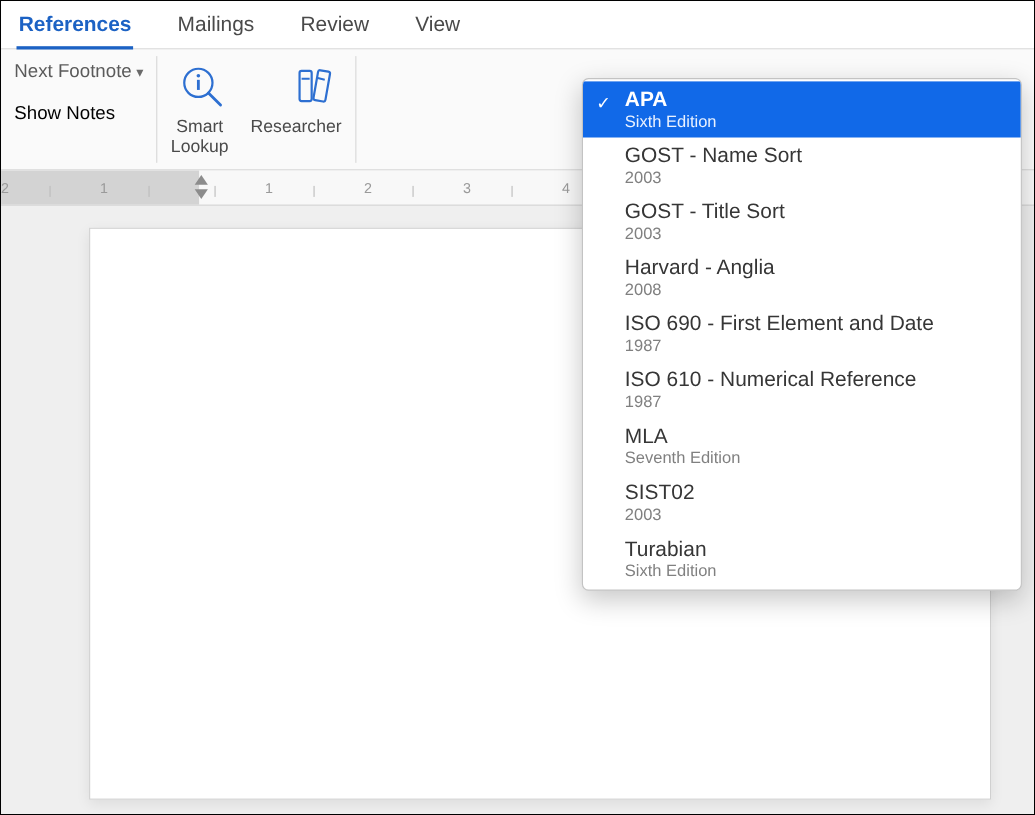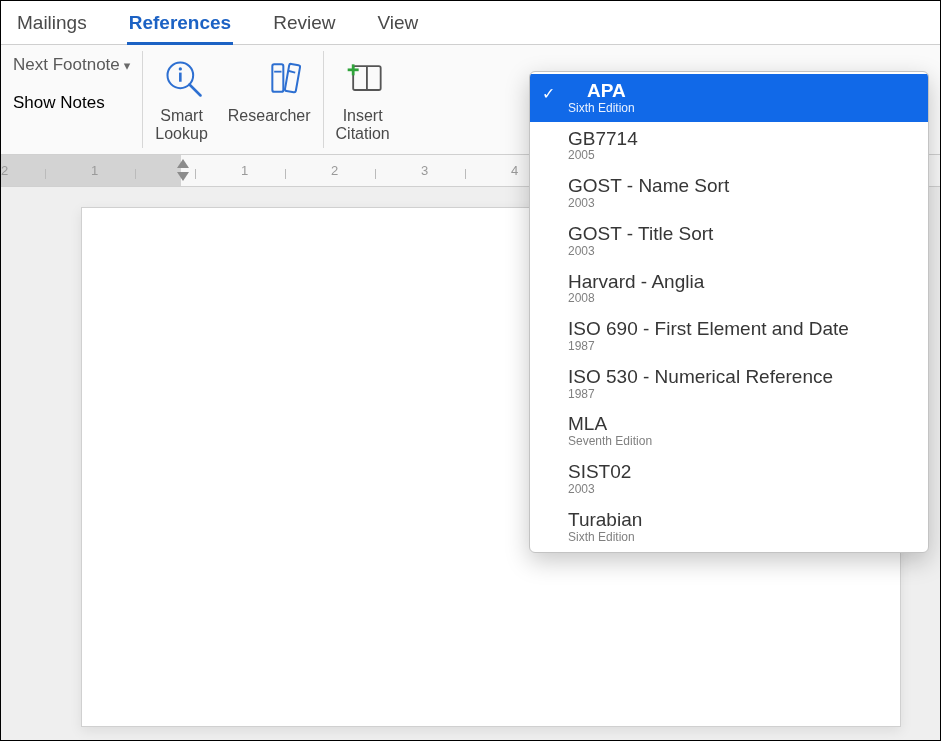--- a/index.html
+++ b/index.html
@@ -126,36 +126,36 @@
     box-shadow: 0 8px 24px rgba(0,0,0,.22);
     overflow:hidden;
     padding: 2px 0;
     z-index: 10;
   }
   .opt {
     padding: 6px 14px 6px 38px;
     position:relative; cursor:pointer;
   }
   .opt .title { font-size: 19px; color:#363636; line-height:1.15; }
-  .opt .sub  { font-size: 12px; color:#808080; line-height:1.15; }
+  .opt .sub  { font-size: 15px; color:#808080; line-height:1.15; }
   .opt.selected { background:#1169e8; }
-  .opt.selected .title { color:#fff; font-weight:600;margin-left:19px; }
+  .opt.selected .title { color:#fff; font-weight:600; }
   .opt.selected .sub   { color:#eaf2ff; }
   .opt .check {
     position:absolute; left:12px; top:10px; color:#fff; font-size:16px;
     display:none;
   }
   .opt.selected .check { display:block; }
 </style>
 </head>
 <body>
 
 <div class="tabs">
+  <div class="tab active">References</div>
   <div class="tab">Mailings</div>
-  <div class="tab active">References</div>
   <div class="tab">Review</div>
   <div class="tab">View</div>
 </div>
 
 <div class="ribbon">
 
   <div class="group">
     <div class="group-stack">
       <div class="stack-item">
         <span>Next Footnote</span>
@@ -191,32 +191,20 @@
             <line x1="25" y1="15" x2="33" y2="17" stroke="#2d6fd1" stroke-width="2"></line>
           </svg>
         </div>
         <div class="lbl">Researcher</div>
       </div>
     </div>
   </div>
 
   <div class="group nobd">
     <div class="big-buttons">
-      <div class="big-btn">
-        <div class="icon">
-          <svg viewBox="0 0 48 48" width="44" height="44">
-            <rect x="10" y="10" width="30" height="26" rx="2" fill="none" stroke="#555" stroke-width="2"></rect>
-            <line x1="25" y1="10" x2="25" y2="36" stroke="#555" stroke-width="2"></line>
-            <line x1="4" y1="14" x2="16" y2="14" stroke="#2fa33a" stroke-width="3"></line>
-            <line x1="10" y1="8" x2="10" y2="20" stroke="#2fa33a" stroke-width="3"></line>
-          </svg>
-        </div>
-        <div class="lbl" style="white-space: pre-line;">Insert
-Citation</div>
-      </div>
 
     </div>
   </div>
 
 </div>
 
 <div class="ruler">
   <div class="rulergrey"></div>
   <div class="indent-marker"></div>
   <div class="rulelabels">
@@ -236,41 +224,37 @@
 </div>
 
 <div class="dropdown" id="style-dropdown">
 
 <div class="opt selected">
       <span class="check">✓</span>
       <div class="title">APA</div>
       <div class="sub">Sixth Edition</div>
     </div>
     <div class="opt">
-      <div class="title">GB7714</div>
-      <div class="sub">2005</div>
-    </div>
-    <div class="opt">
       <div class="title">GOST - Name Sort</div>
       <div class="sub">2003</div>
     </div>
     <div class="opt">
       <div class="title">GOST - Title Sort</div>
       <div class="sub">2003</div>
     </div>
     <div class="opt">
       <div class="title">Harvard - Anglia</div>
       <div class="sub">2008</div>
     </div>
     <div class="opt">
       <div class="title">ISO 690 - First Element and Date</div>
       <div class="sub">1987</div>
     </div>
     <div class="opt">
-      <div class="title">ISO 530 - Numerical Reference</div>
+      <div class="title">ISO 610 - Numerical Reference</div>
       <div class="sub">1987</div>
     </div>
     <div class="opt">
       <div class="title">MLA</div>
       <div class="sub">Seventh Edition</div>
     </div>
     <div class="opt">
       <div class="title">SIST02</div>
       <div class="sub">2003</div>
     </div>

